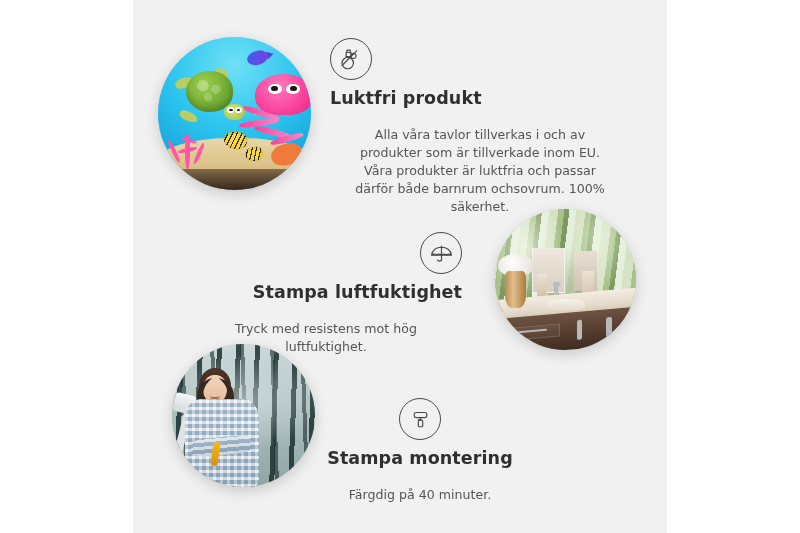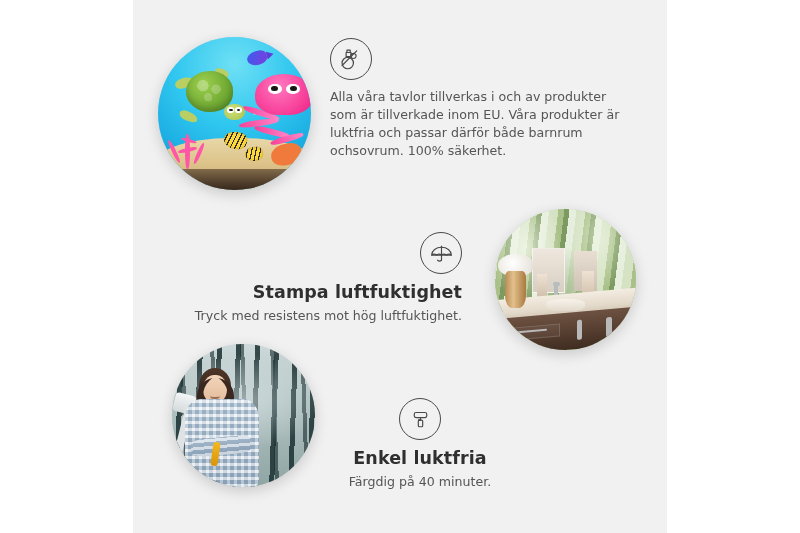--- a/index.html
+++ b/index.html
@@ -295,21 +295,21 @@
     width:42px;height:42px;border-radius:50%;
     border:1.6px solid #4a4a4a;
     display:flex;align-items:center;justify-content:center;
     box-sizing:border-box;
   }
   .f-title{
     font-size:17.5px;font-weight:700;color:#2f2f2f;
     margin:0;letter-spacing:.1px;line-height:1.2;
   }
   .f-body{
-    font-size:12.6px;color:#555555;line-height:1.42;margin:0;
+    font-size:12.6px;color:#555555;line-height:1.42;margin:17px;text-align:center;
   }
 
   
   #feature-odour{left:330px;top:38px;width:300px;text-align:left;}
   #feature-odour .icon-wrap{margin:0 0 8px 0;}
   #feature-odour .f-title{margin-bottom:5px;}
 
   
   #feature-water{left:190px;top:232px;width:272px;text-align:right;}
   #feature-water .icon-wrap{margin:0 0 8px auto;}
@@ -373,20 +373,21 @@
     <div class="icon-wrap">
       <svg width="26" height="26" viewBox="0 0 32 32" fill="none" stroke="#4a4a4a" stroke-width="1.5" stroke-linecap="round" stroke-linejoin="round">
         <path d="M12 14 a7 7 0 1 0 7 7 a7 7 0 0 0 -7 -7 z"></path>
         <path d="M10 8 h6 v5 h-6 z"></path>
         <path d="M11 5 h4 v3 h-4 z"></path>
         <path d="M19 9 a3.2 3.2 0 1 0 0.1 0 z"></path>
         <path d="M16 10 h1.5"></path>
         <path d="M5 24 L23 6"></path>
       </svg>
     </div>
+    <h2 class="f-title">Luktfri produkt</h2>
     <p class="f-body">Alla våra tavlor tillverkas i och av produkter som är tillverkade inom EU. Våra produkter är luktfria och passar därför både barnrum ochsovrum. 100% säkerhet.</p>
   </div>
 
   <div class="feature" id="feature-water">
     <div class="icon-wrap">
       <svg width="25" height="25" viewBox="0 0 32 32" fill="none" stroke="#4a4a4a" stroke-width="1.5" stroke-linecap="round" stroke-linejoin="round">
         <path d="M3.5 18 a12.5 10 0 0 1 25 0 z"></path>
         <path d="M3.5 18 a5 5 0 0 1 6.2 0 a5 5 0 0 1 6.3 0 a5 5 0 0 1 6.3 0 a5 5 0 0 1 6.2 0"></path>
         <path d="M16 8 v16.5"></path>
         <path d="M16 24.5 a3 3 0 0 1 -5 0"></path>
@@ -439,17 +440,17 @@
 
   <div class="feature" id="feature-mount">
     <div class="icon-wrap">
       <svg width="25" height="25" viewBox="0 0 32 32" fill="none" stroke="#4a4a4a" stroke-width="1.5" stroke-linecap="round" stroke-linejoin="round">
         <rect x="8" y="7" width="16" height="6.5" rx="2.2"></rect>
         <path d="M16 13.5 v3.2 h-2.6"></path>
         <path d="M13.4 16.7 h2.6"></path>
         <rect x="13.2" y="16.7" width="5.6" height="8.6" rx="1.4"></rect>
       </svg>
     </div>
-    <h2 class="f-title">Enkel luktfria</h2>
+    <h2 class="f-title">Stampa montering</h2>
     <p class="f-body">Färgdig på 40 minuter.</p>
   </div>
 
 </div>
 
 </body></html>

